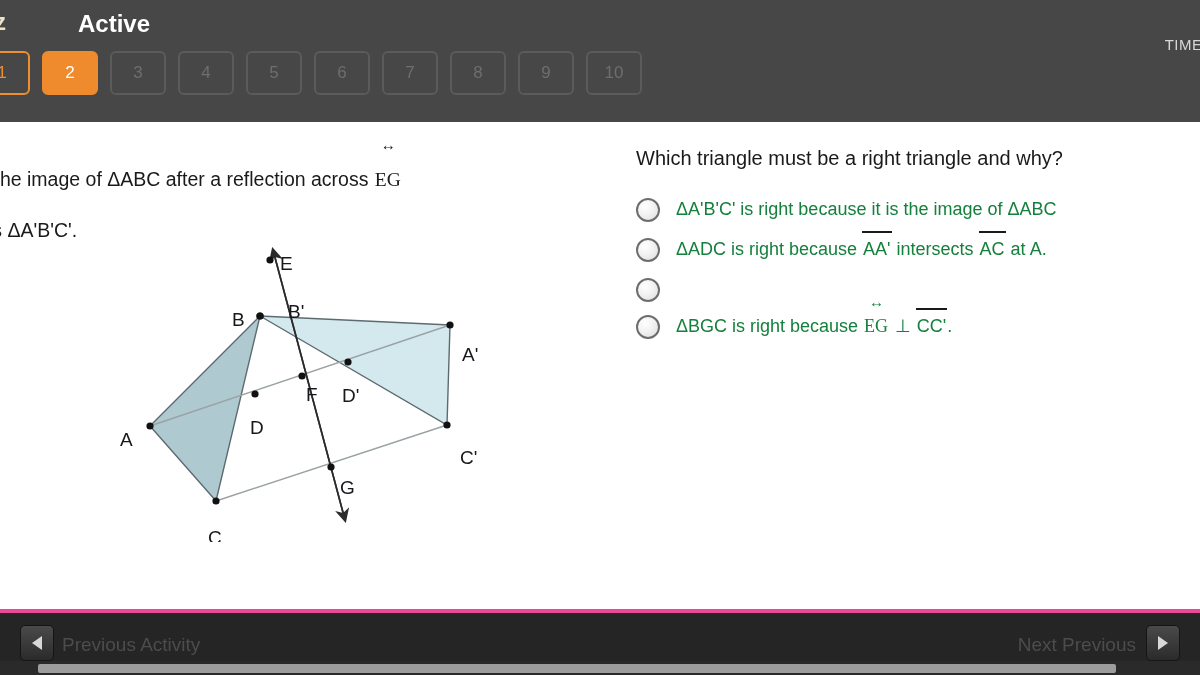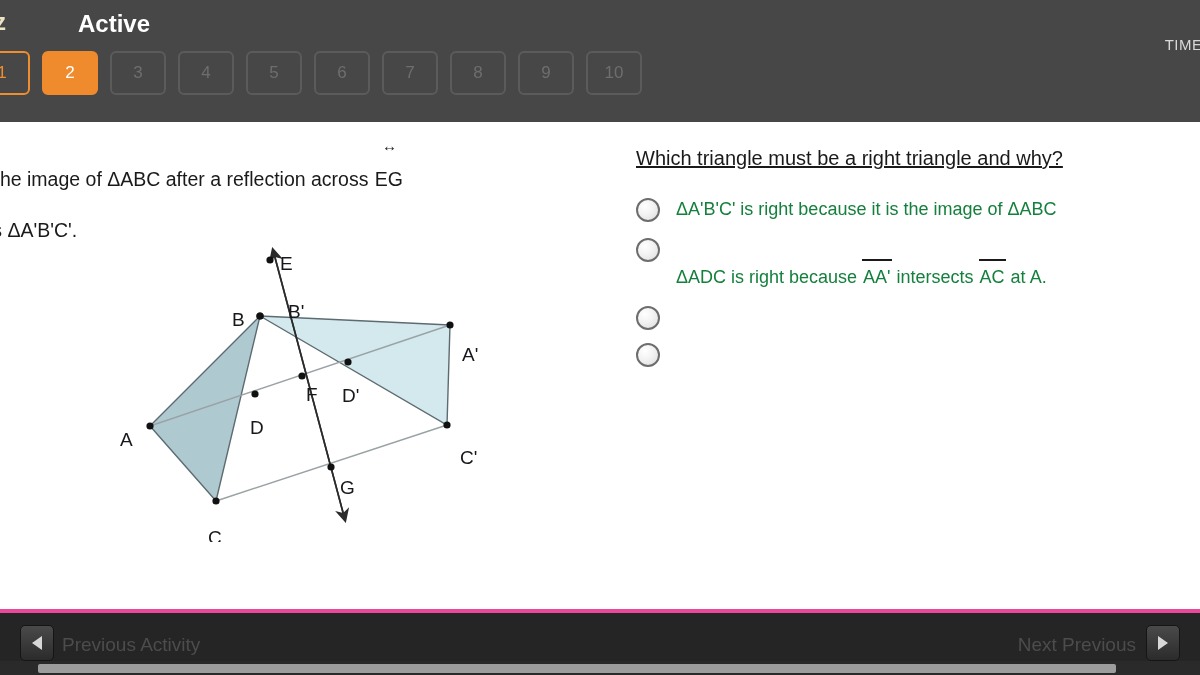--- a/index.html
+++ b/index.html
@@ -133,28 +133,28 @@
 
   .stem {
     position: absolute;
     left: -12px;
     top: 32px;
     width: 560px;
     font-size: 19.5px;
     color: #1a1a1a;
     line-height: 51px;
   }
-  .lineseg { position: relative; display: inline-block; padding: 0 1px; margin-top: 28px; }
+  .lineseg { position: relative; display: inline-block; padding: 0 1px; }
   .lineseg::before {
     content: "";
     position: absolute;
     left: 0; right: 0; top: -3px;
     border-top: 2px solid #1a1a1a;
   }
-  .bidir { position: relative; display: inline-block; padding: 0 2px 0 1px; }
+  .bidir { position: relative; display: inline-block; padding: 0 2px 0 1px; font-family: Liberation Serif, serif; }
   .bidir::before {
     content: "\2194";
     position: absolute;
     left: 50%;
     transform: translateX(-50%);
     top: -16px;
     font-size: 15px;
     line-height: 1;
   }
 
@@ -174,21 +174,20 @@
     height: 487px;
   }
 
   .prompt {
     position: absolute;
     left: 36px;
     top: 25px;
     font-size: 20px;
     color: #1a1a1a;
     white-space: nowrap;
-    text-decoration: underline;
   }
 
   .choices {
     position: absolute;
     left: 36px;
     top: 72px;
     width: 620px;
   }
 
   .choice {
@@ -378,20 +377,21 @@
           </div>
           <div class="choice">
             <div class="radio"></div>
             <div class="choice-text"><span>ΔADC is right because </span><span class="lineseg">AA'</span><span> intersects </span><span class="lineseg">AC</span><span> at A.</span></div>
           </div>
           <div class="choice">
             <div class="radio"></div>
           </div>
           <div class="choice">
             <div class="radio"></div>
+            <div class="choice-text"><span>ΔBGC is right because </span><span class="bidir">EG</span><span> ⊥ </span><span class="lineseg">CC'</span><span>.</span></div>
           </div>
         </div>
     </div>
 
   </div>
 
   <div class="bottombar">
     <div class="navbtn prev">
       <div class="tri left"></div>
     </div>

